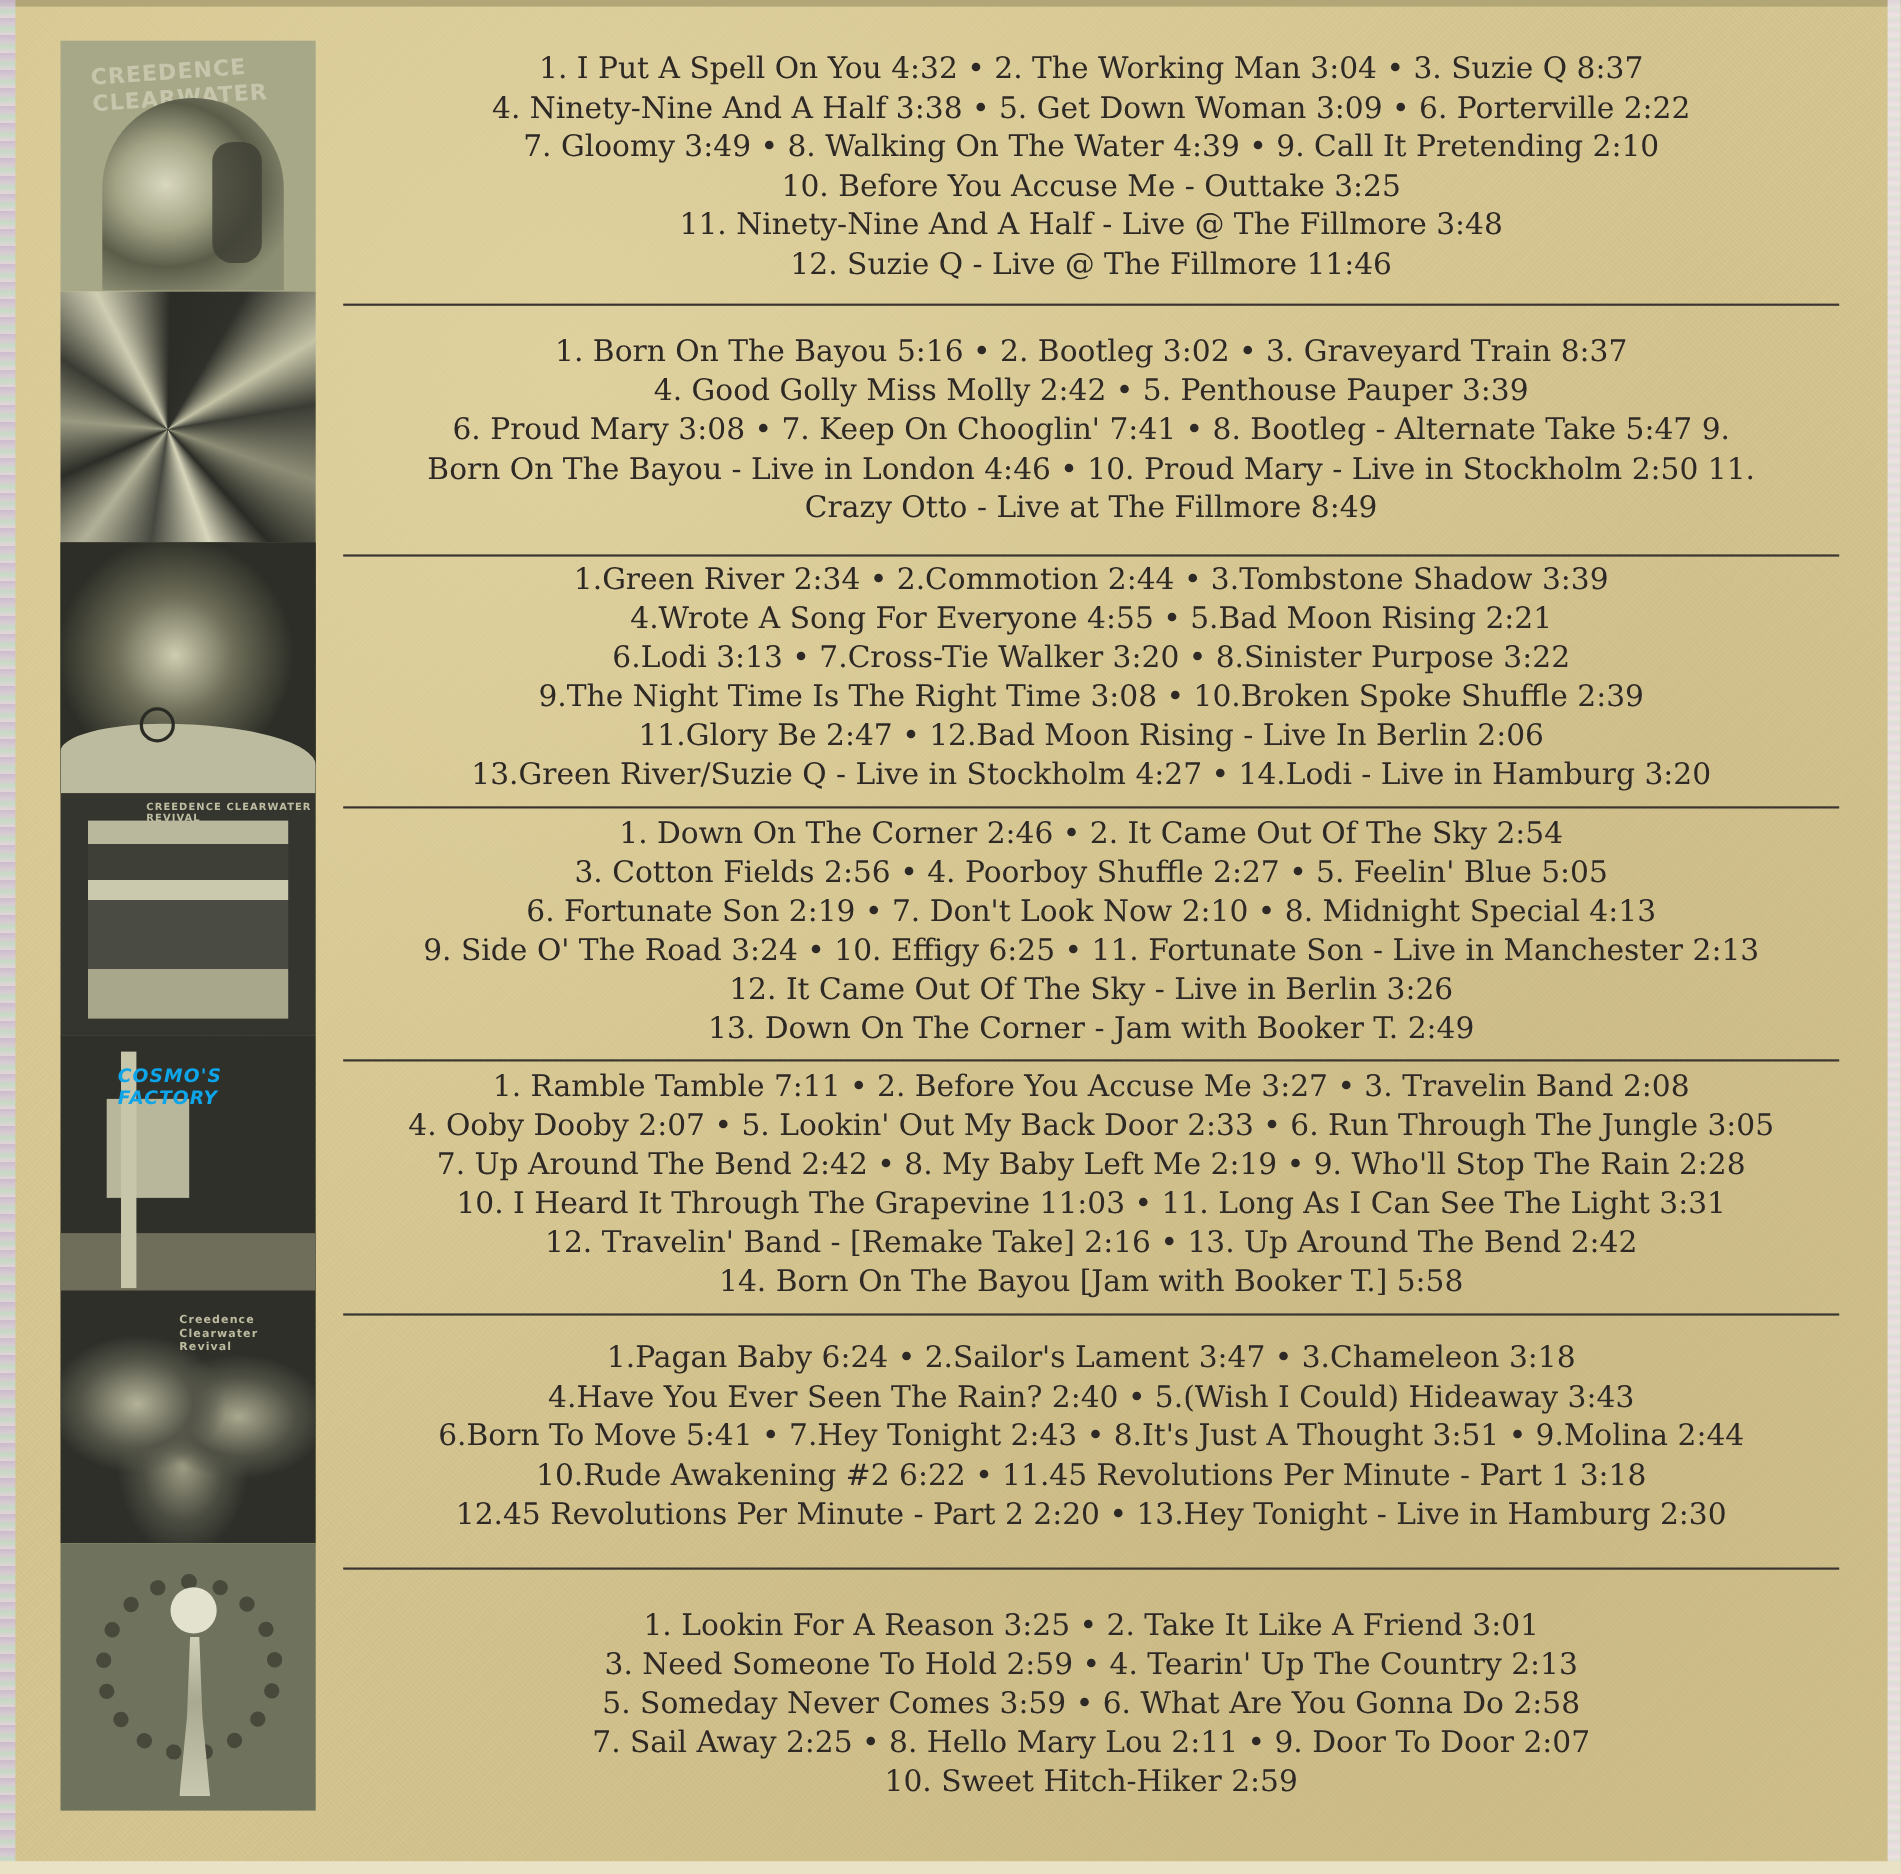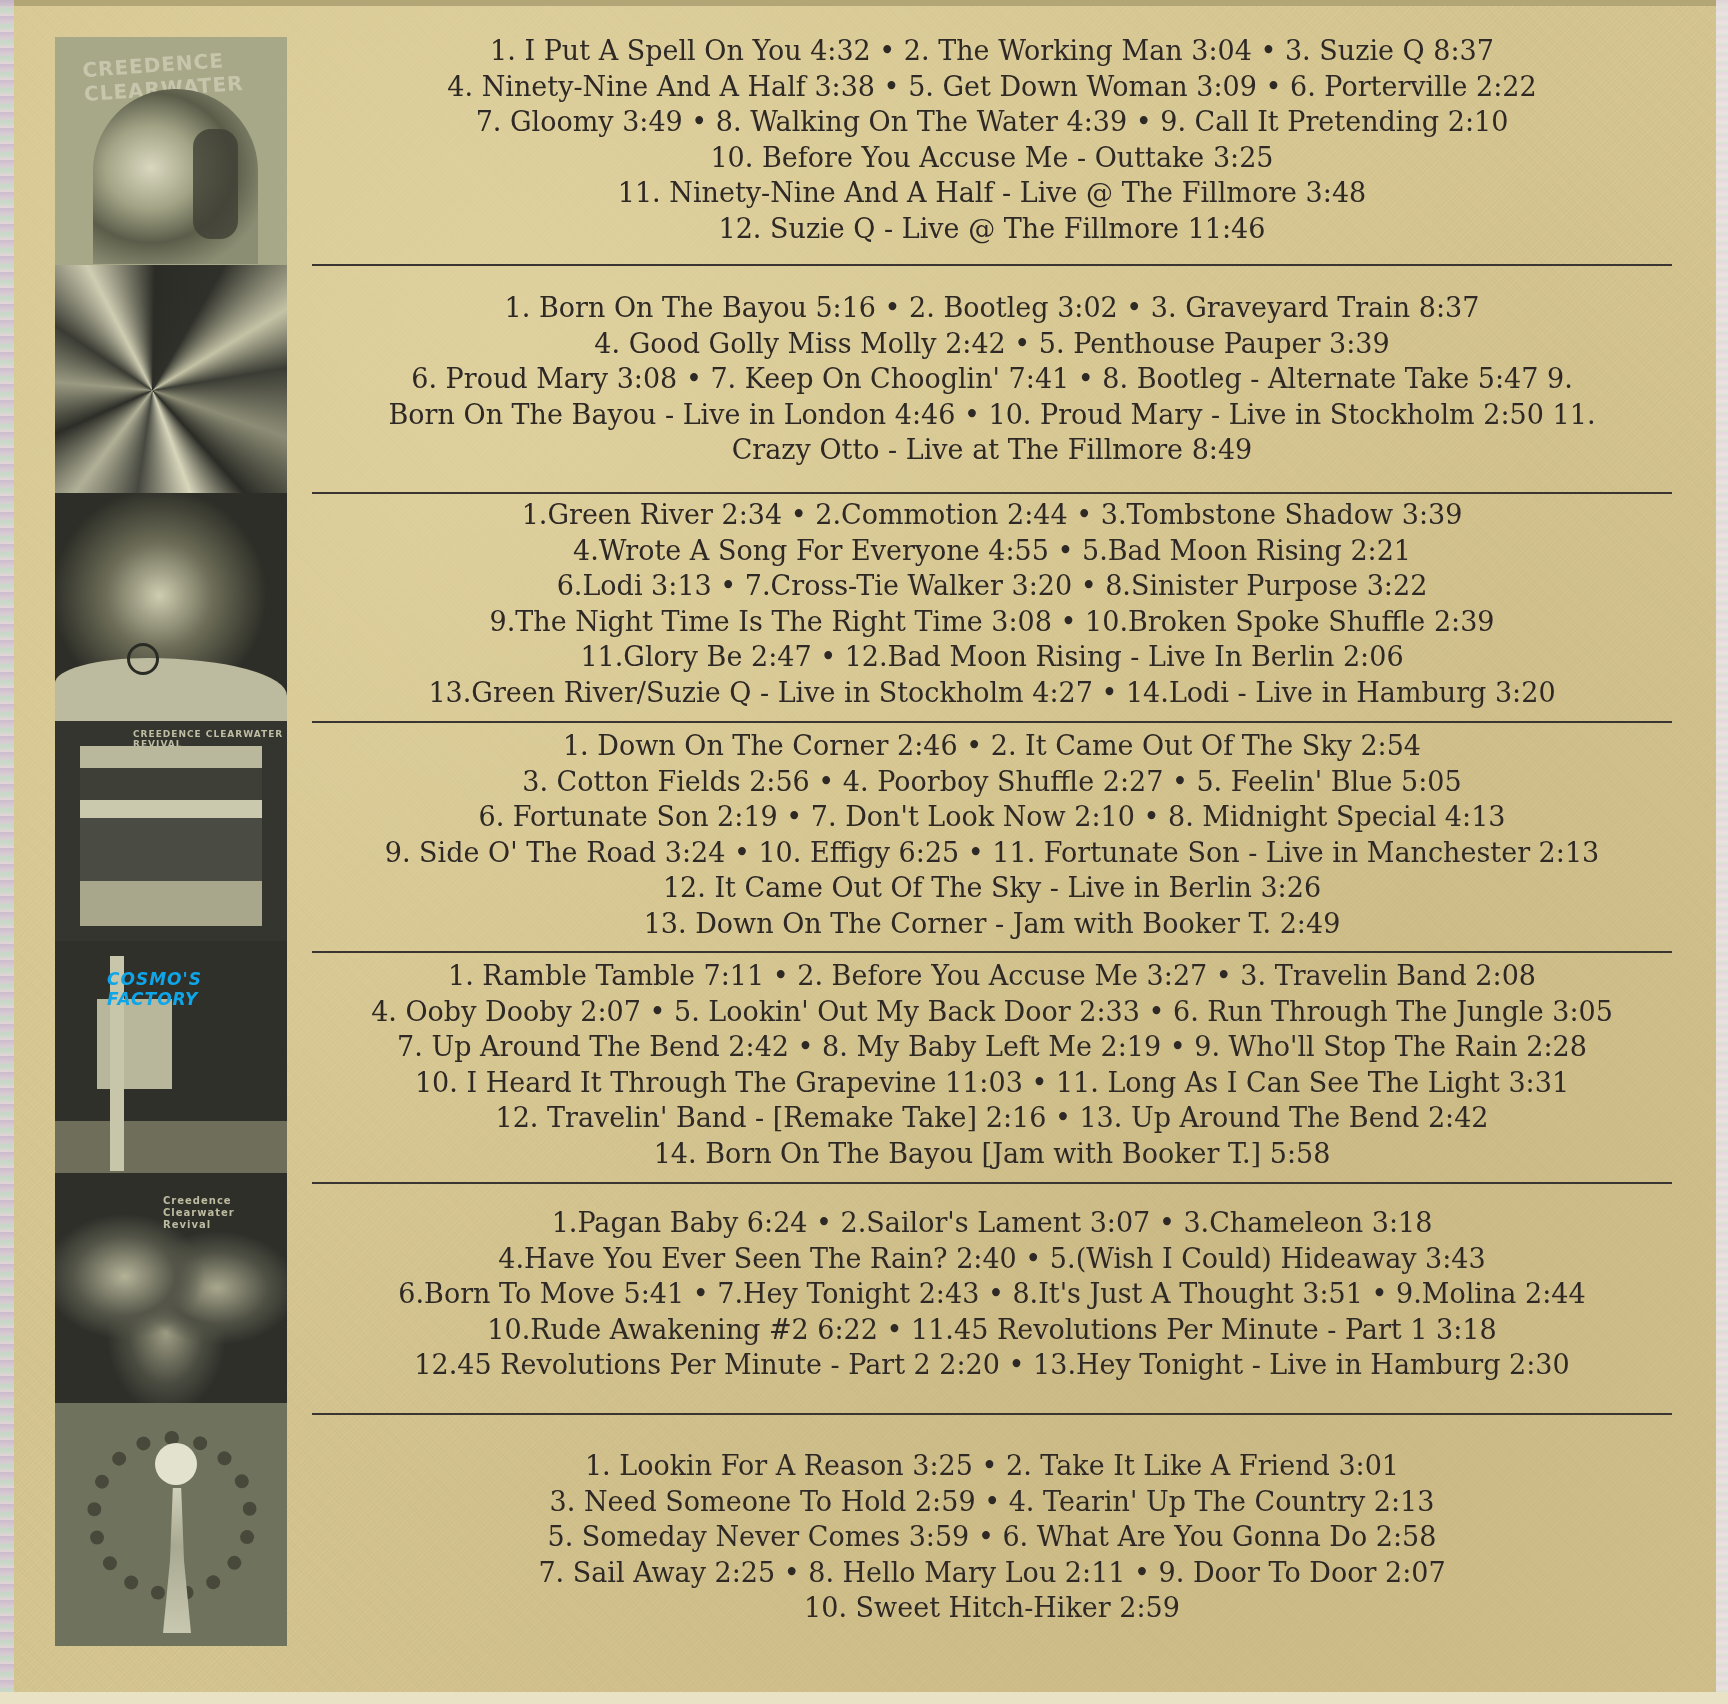--- a/index.html
+++ b/index.html
@@ -100,21 +100,21 @@
       position: absolute; left: 32px; top: 28px; width: 170px; height: 170px;
       border-radius: 50%; border: 14px dotted rgba(40,40,34,0.55);
     }
     .c7 .moon { position: absolute; left: 100px; top: 40px; width: 42px; height: 42px;
       background: #e3e2cf; border-radius: 50%; }
     .c7 .figure { position: absolute; left: 108px; top: 85px; width: 28px; height: 145px;
       background: linear-gradient(180deg, #d0cfb8 0%, #a9a890 40%, #c8c7b0 100%);
       clip-path: polygon(35% 0, 65% 0, 75% 50%, 100% 100%, 0 100%, 25% 50%); }
 
     
-    .tracklists { position: absolute; left: 312px; top: 0; width: 1360px; height: 1536px; }
+    .tracklists { position: absolute; left: 312px; top: 12px; width: 1360px; height: 1536px; }
     .section { position: absolute; left: 0; width: 1360px; }
     .section .lines { text-align: center; font-size: 27px; line-height: 35.5px; color: #2e2925; }
     .section .line { display: block; white-space: nowrap; }
     .divider { position: absolute; left: 0; width: 1360px; height: 2px; background: #3a3530; }
   </style>
 </head>
 <body>
 
 <div class="edge-top"></div>
 <div class="edge-left"></div>
@@ -207,21 +207,21 @@
       <span class="line">7. Up Around The Bend 2:42 • 8. My Baby Left Me 2:19 • 9. Who'll Stop The Rain 2:28</span>
       <span class="line">10. I Heard It Through The Grapevine 11:03 • 11. Long As I Can See The Light 3:31</span>
       <span class="line">12. Travelin' Band - [Remake Take] 2:16 • 13. Up Around The Bend 2:42</span>
       <span class="line">14. Born On The Bayou [Jam with Booker T.] 5:58</span>
     </div>
   </div>
   <div class="divider" style="top:1182px;"></div>
 
   <div class="section" style="top:1205px;">
     <div class="lines">
-      <span class="line">1.Pagan Baby 6:24 • 2.Sailor's Lament 3:07 • 3.Chameleon 3:18</span>
+      <span class="line">1.Pagan Baby 6:24 • 2.Sailor's Lament 3:47 • 3.Chameleon 3:18</span>
       <span class="line">4.Have You Ever Seen The Rain? 2:40 • 5.(Wish I Could) Hideaway 3:43</span>
       <span class="line">6.Born To Move 5:41 • 7.Hey Tonight 2:43 • 8.It's Just A Thought 3:51 • 9.Molina 2:44</span>
       <span class="line">10.Rude Awakening #2 6:22 • 11.45 Revolutions Per Minute - Part 1 3:18</span>
       <span class="line">12.45 Revolutions Per Minute - Part 2 2:20 • 13.Hey Tonight - Live in Hamburg 2:30</span>
     </div>
   </div>
   <div class="divider" style="top:1413px;"></div>
 
   <div class="section" style="top:1448px;">
     <div class="lines">

